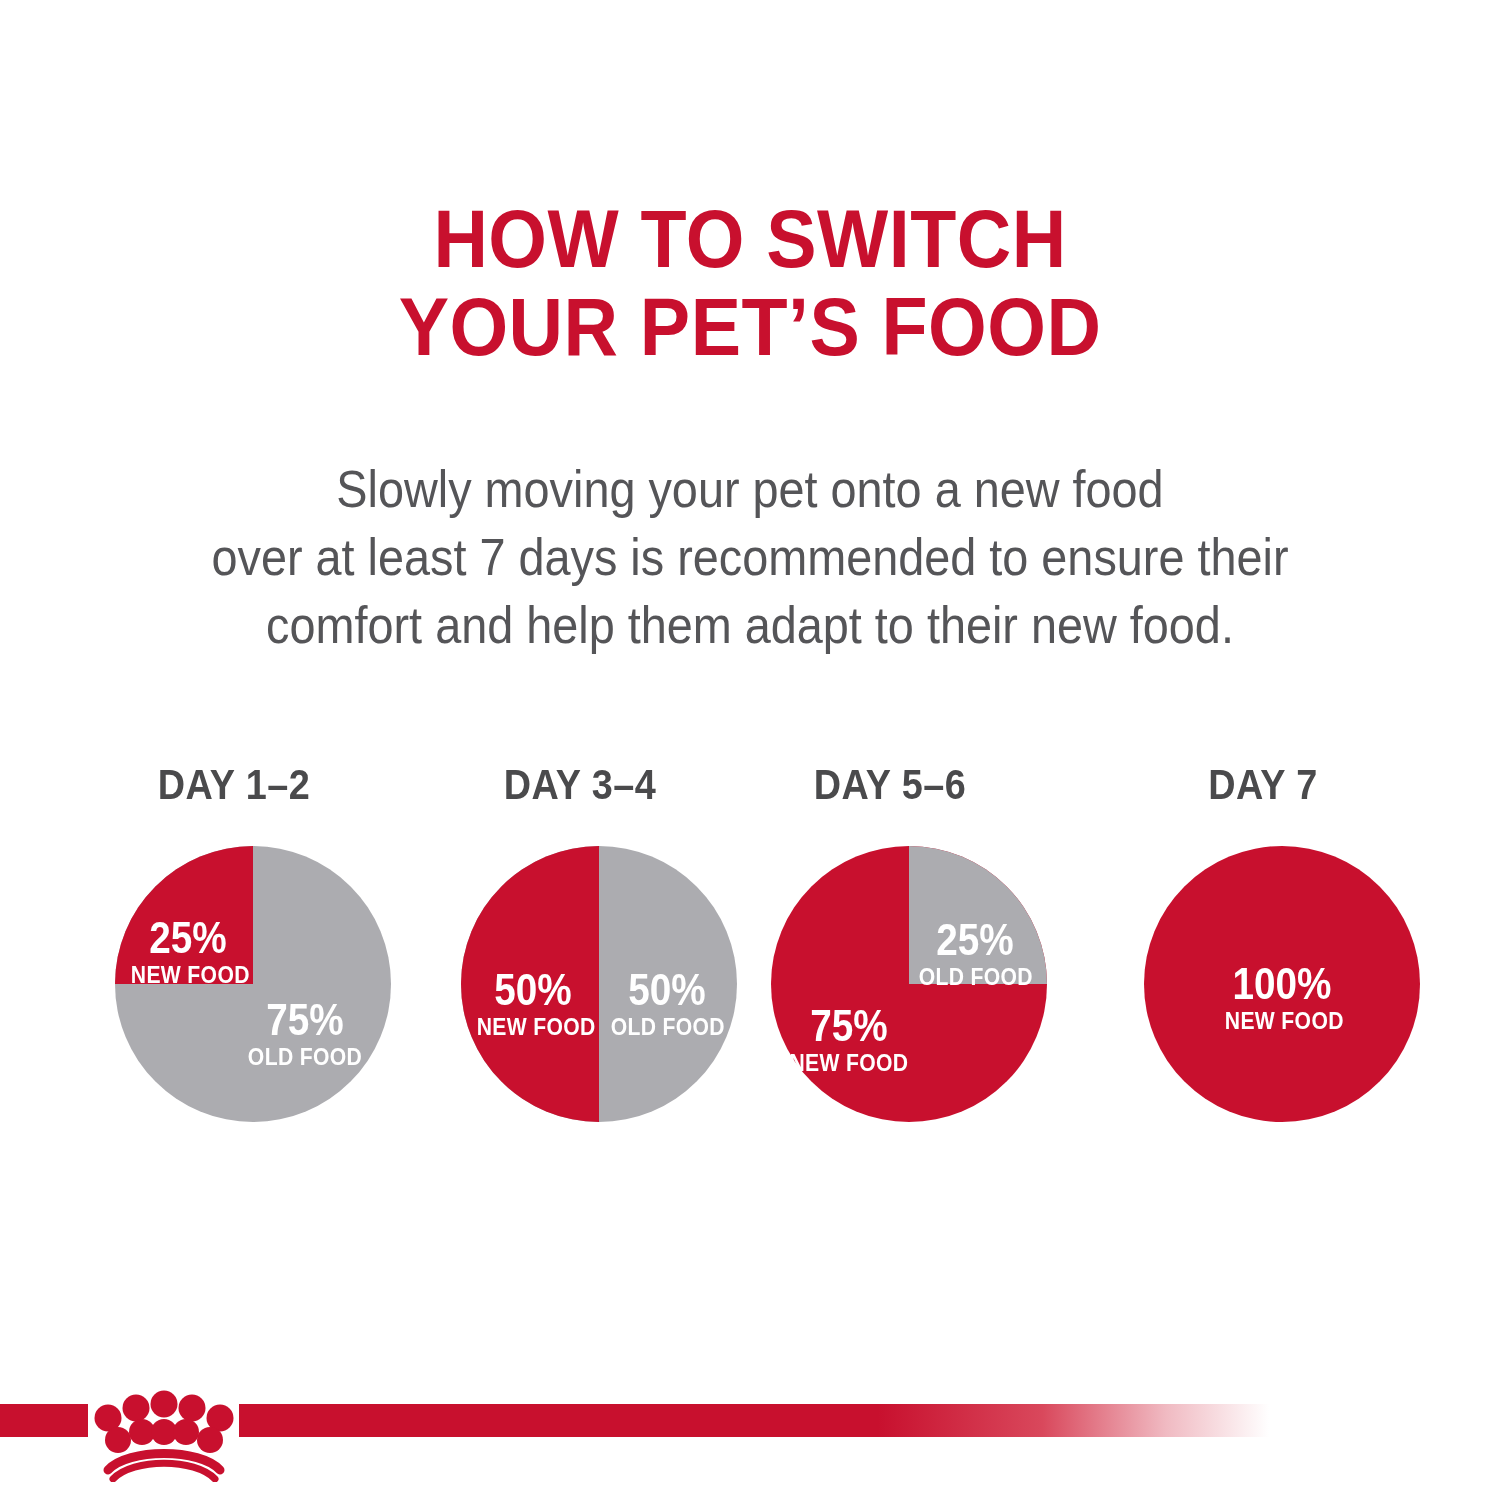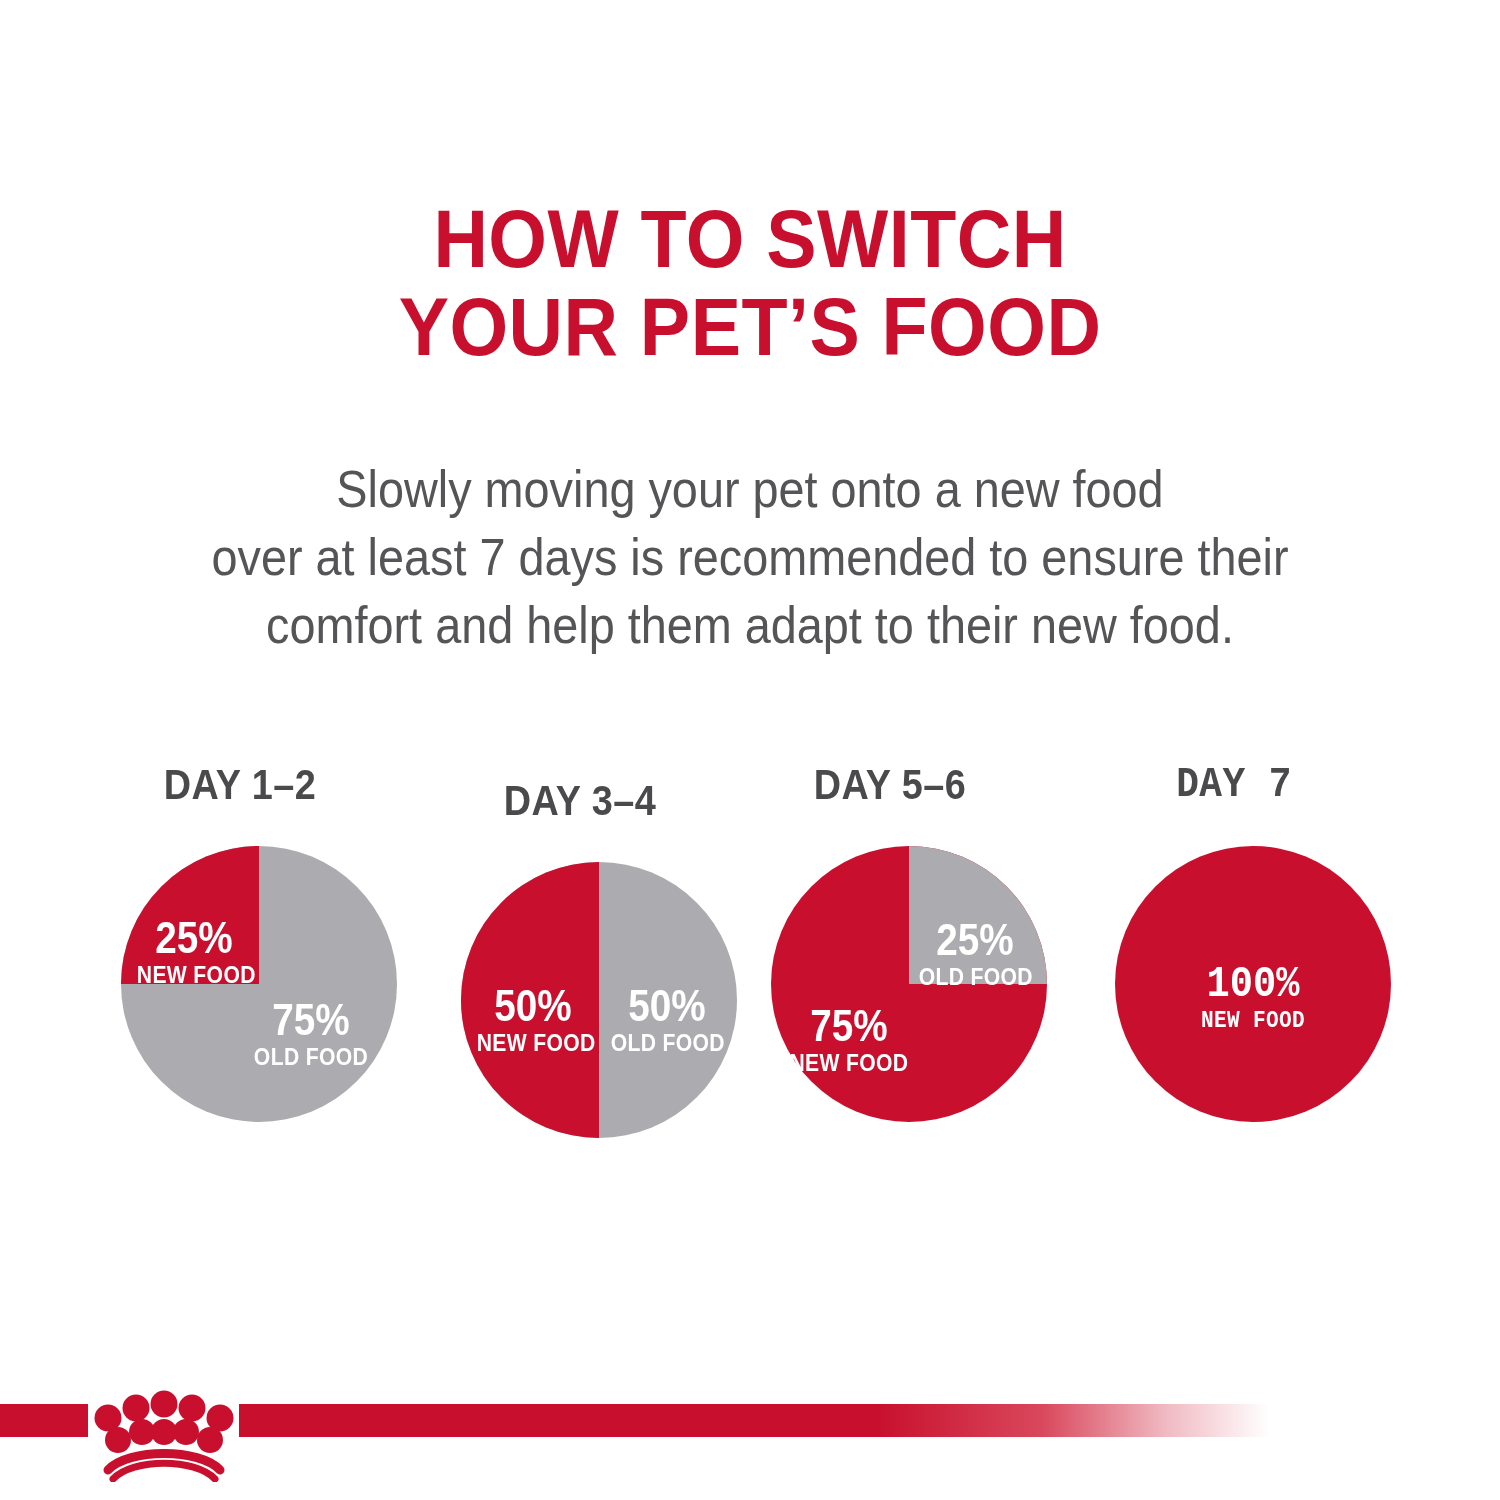--- a/index.html
+++ b/index.html
@@ -65,24 +65,24 @@
     left: 0;
     width: 1500px;
     height: 420px;
   }
   .chart-col {
     position: absolute;
     top: 0;
     width: 340px;
     height: 420px;
   }
-  .chart-col.c0 { left: 70px; }
-  .chart-col.c1 { left: 410px; margin-top: 16px; }
+  .chart-col.c0 { left: 64px; }
+  .chart-col.c1 { left: 410px; }
   .chart-col.c2 { left: 720px; }
-  .chart-col.c3 { left: 1064px; font-family: Liberation Mono, monospace; }
+  .chart-col.c3 { left: 1093px; }
 
   .day-label {
     position: absolute;
     top: 0;
     left: 0;
     width: 340px;
     text-align: center;
     color: #4A4A4C;
     font-weight: 700;
     font-size: 42px;

